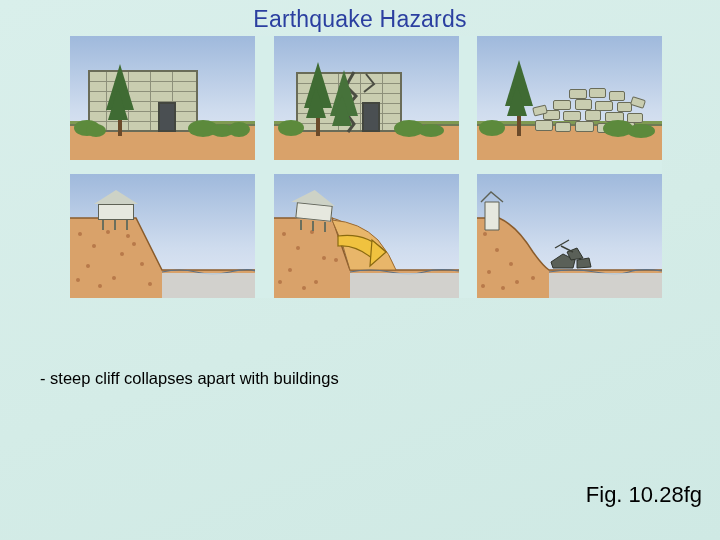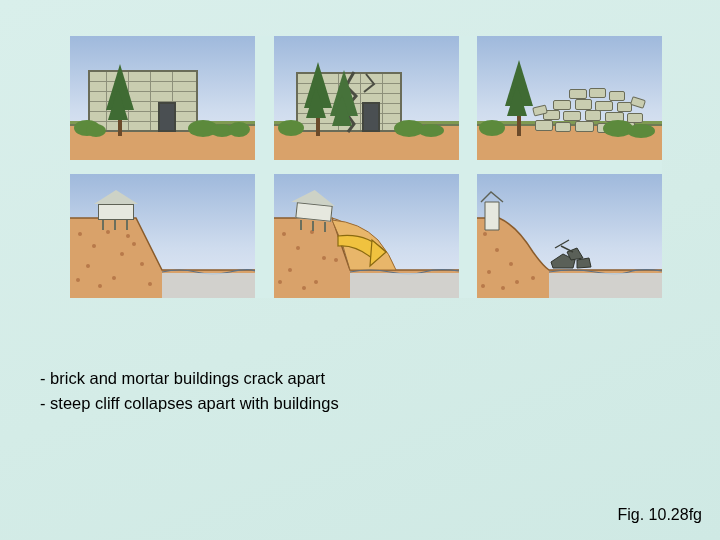--- a/index.html
+++ b/index.html
@@ -170,30 +170,31 @@
     width: 600px;
     color: #000;
     font-size: 16.5px;
     line-height: 25px;
   }
   .body-text .gap { height: 14px; }
   .indent { padding-left: 22px; }
   .figref {
     position: absolute;
     right: 18px;
-    bottom: 16px;
-    font-size: 16px;
+    bottom: 32px;
+    font-size: 22px;
     color: #000;
   }
 </style>
 </head>
 <body>
 
 <div class="slide">
 
+  <div class="title">Earthquake Hazards</div>
 
   <div class="figure">
 
     <div class="panel row1 col1">
       <div class="sky"></div>
       <div class="grass-strip"></div>
       <div class="ground-top"></div>
 
       <div class="house" style="left:18px; top:34px; width:110px; height:62px;">
         <div class="brickline" style="top:9px"></div>
@@ -379,19 +380,18 @@
       </svg>
     </div>
 
     <div class="gutter-v" style="left:185px; width:19px;"></div>
     <div class="gutter-v" style="left:389px; width:18px;"></div>
     <div class="gutter-h" style="top:124px; height:14px;"></div>
   </div>
 
   <div class="body-text">
     <div class="gap"></div>
-    <div class="indent">- brick and mortar buildings crack apart</div>
     <div class="indent">- steep cliff collapses apart with buildings</div>
   </div>
 
   <div class="figref">Fig. 10.28fg</div>
 
 </div>
 
 </body></html>

